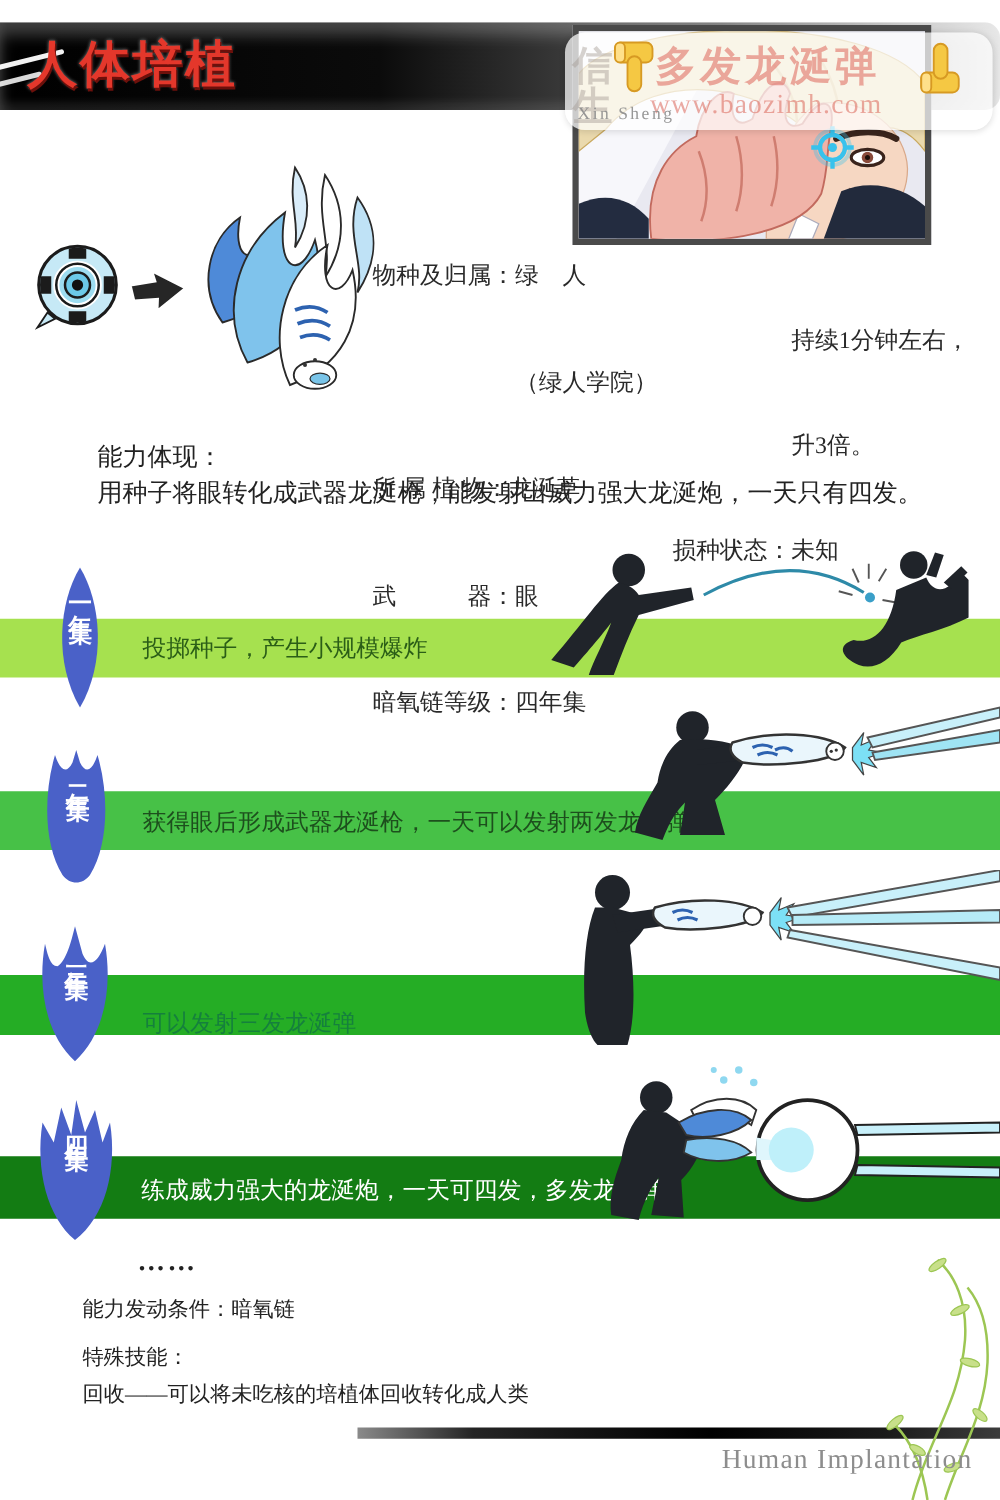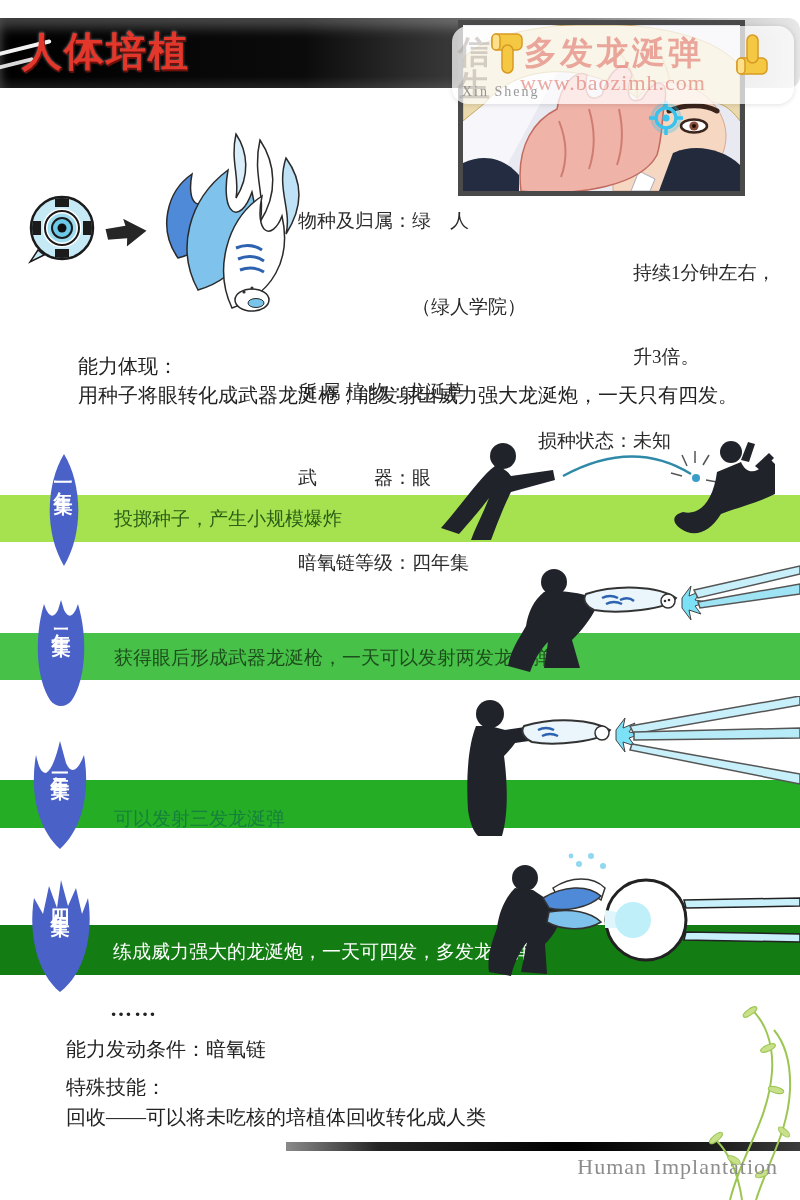--- a/index.html
+++ b/index.html
@@ -47,21 +47,21 @@
   .ability{left:66px;top:352px;font-size:20px;line-height:29px;color:#222;white-space:nowrap;margin-left:12px;}
 
   
   .band{position:absolute;left:0;width:100%;}
   .band-text{position:absolute;font-size:19px;white-space:nowrap;}
   .stage-label{position:absolute;writing-mode:vertical-rl;text-orientation:upright;color:#fff;
         font-weight:bold;font-size:19px;letter-spacing:5px;line-height:22px;z-index:2;}
   .flower{z-index:1;}
 
   
-  .b-text{font-size:20px;color:#222;white-space:nowrap;}
+  .b-text{font-size:17px;color:#222;white-space:nowrap;}
   .ellipsis{left:110px;top:996px;font-size:22px;letter-spacing:2px;font-weight:bold;}
 
   
   .footer-bar{position:absolute;left:286px;top:1142px;width:514px;height:9px;
       background:linear-gradient(90deg,#8a8a8a,#242424 18%,#000 55%,#1a1a1a 82%,#3c3c3c);z-index:1;}
   .brand-en{position:absolute;right:22px;top:1154px;font-size:22px;color:#8d8d8d;letter-spacing:1px;z-index:3;}
   .vine{z-index:2;}
 </style>
 </head>
 <body>

